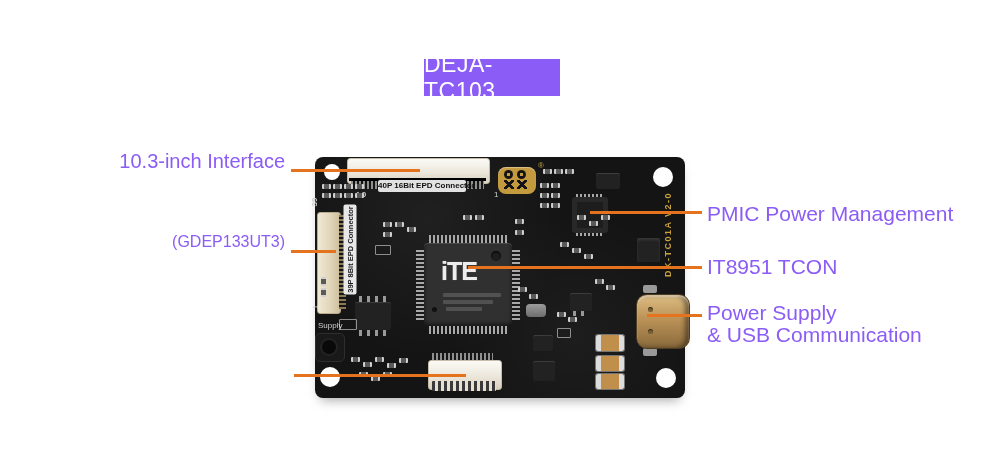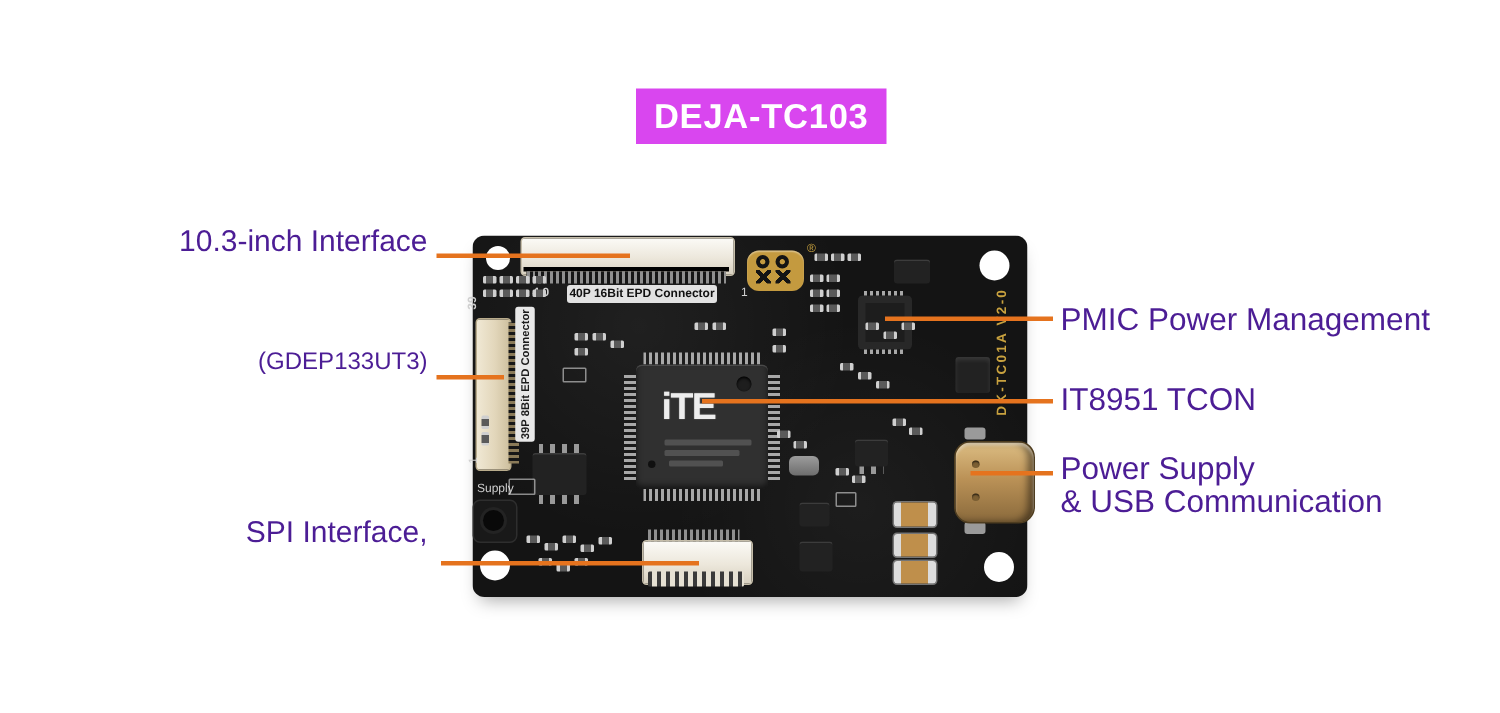--- a/index.html
+++ b/index.html
@@ -1,23 +1,23 @@
 <!DOCTYPE html>
 <html><head>
 <meta charset="utf-8">
 <style>
   html,body{margin:0;padding:0;background:#fff;}
   .stage{position:relative;width:1000px;height:475px;background:#ffffff;overflow:hidden;
          font-family:"Liberation Sans",sans-serif;}
   
-  .title{position:absolute;left:424px;top:59px;width:167px;height:37px;background:#d946ef;
+  .title{position:absolute;left:424px;top:59px;width:136px;height:37px;background:#8b5cf6;
          color:#fff;display:flex;align-items:center;justify-content:center;
-         font-size:23px;font-weight:700;letter-spacing:.5px;}
-  
-  .co{position:absolute;color:#4c1d95;z-index:40;}
+         font-size:23px;font-weight:400;letter-spacing:.5px;}
+  
+  .co{position:absolute;color:#8b5cf6;z-index:40;}
   .co-l{right:715px;text-align:right;}
   .co-r{left:707px;text-align:left;}
   .co .l1{font-size:20px;line-height:22px;}
   .co .l2{font-size:16px;line-height:18px;}
   .co-r .l1,.co-r .l2{font-size:21px;line-height:22px;}
   .co-spi .l2{font-size:20px;line-height:22px;}
   .line{position:absolute;height:3px;background:#e5731e;z-index:30;}
   
   .board{position:absolute;left:315px;top:157px;width:370px;height:241px;background:
      radial-gradient(circle at 30% 25%, rgba(255,255,255,.05), transparent 45%),
@@ -78,21 +78,20 @@
 
   <div class="title">DEJA-TC103</div>
 
   <div class="co co-l" style="top:150px">
     <div class="l1">10.3-inch Interface</div>
   </div>
   <div class="co co-l" style="top:233px">
     <div class="l2">(GDEP133UT3)</div>
   </div>
   <div class="co co-l co-spi" style="top:344px">
-    <div class="l1">SPI Interface,</div>
   </div>
 
   <div class="co co-r" style="top:203px">
     <div class="l1">PMIC Power Management</div>
   </div>
   <div class="co co-r" style="top:256px">
     <div class="l1">IT8951 TCON</div>
   </div>
   <div class="co co-r" style="top:302px">
     <div class="l1">Power Supply</div>
@@ -110,21 +109,21 @@
 
     <div class="hole" style="left:9px;top:7px;width:16px;height:16px"></div>
     <div class="hole" style="left:338px;top:10px;width:20px;height:20px"></div>
     <div class="hole" style="left:5px;top:210px;width:20px;height:20px"></div>
     <div class="hole" style="left:341px;top:211px;width:20px;height:20px"></div>
 
     <div class="ffc-body" style="left:32px;top:1px;width:141px;height:24px"></div>
     <div style="left:34px;top:21px;width:137px;height:3px;background:#000"></div>
     <div class="ffc-comb" style="left:36px;top:24px;width:133px;height:8px"></div>
     <div class="silk" style="left:40px;top:33px;font-weight:bold">4 0</div>
-    <div class="silkplate" style="left:63px;top:33px;width:100px;height:12px">40P 16Bit EPD Connector</div>
+    <div class="silkplate" style="left:63px;top:23px;width:88px;height:12px">40P 16Bit EPD Connector</div>
     <div class="silk" style="left:179px;top:33px">1</div>
 
     <div class="ffc-left-body" style="left:2px;top:55px;width:22px;height:100px"></div>
     <div class="ffc-left-comb" style="left:24px;top:58px;width:7px;height:94px"></div>
     <div class="vrot vlabel" style="left:-10px;top:86px;width:90px;height:13px">39P 8Bit EPD Connector</div>
     <div class="vrot silk" style="left:-9px;top:40px;width:18px;height:10px;font-weight:bold">39</div>
     <div class="vrot silk" style="left:-4px;top:145px;width:10px;height:10px">1</div>
 
     <div class="silk" style="left:3px;top:164px">Supply</div>
     <div class="btn" style="left:0px;top:176px;width:28px;height:27px"></div>

